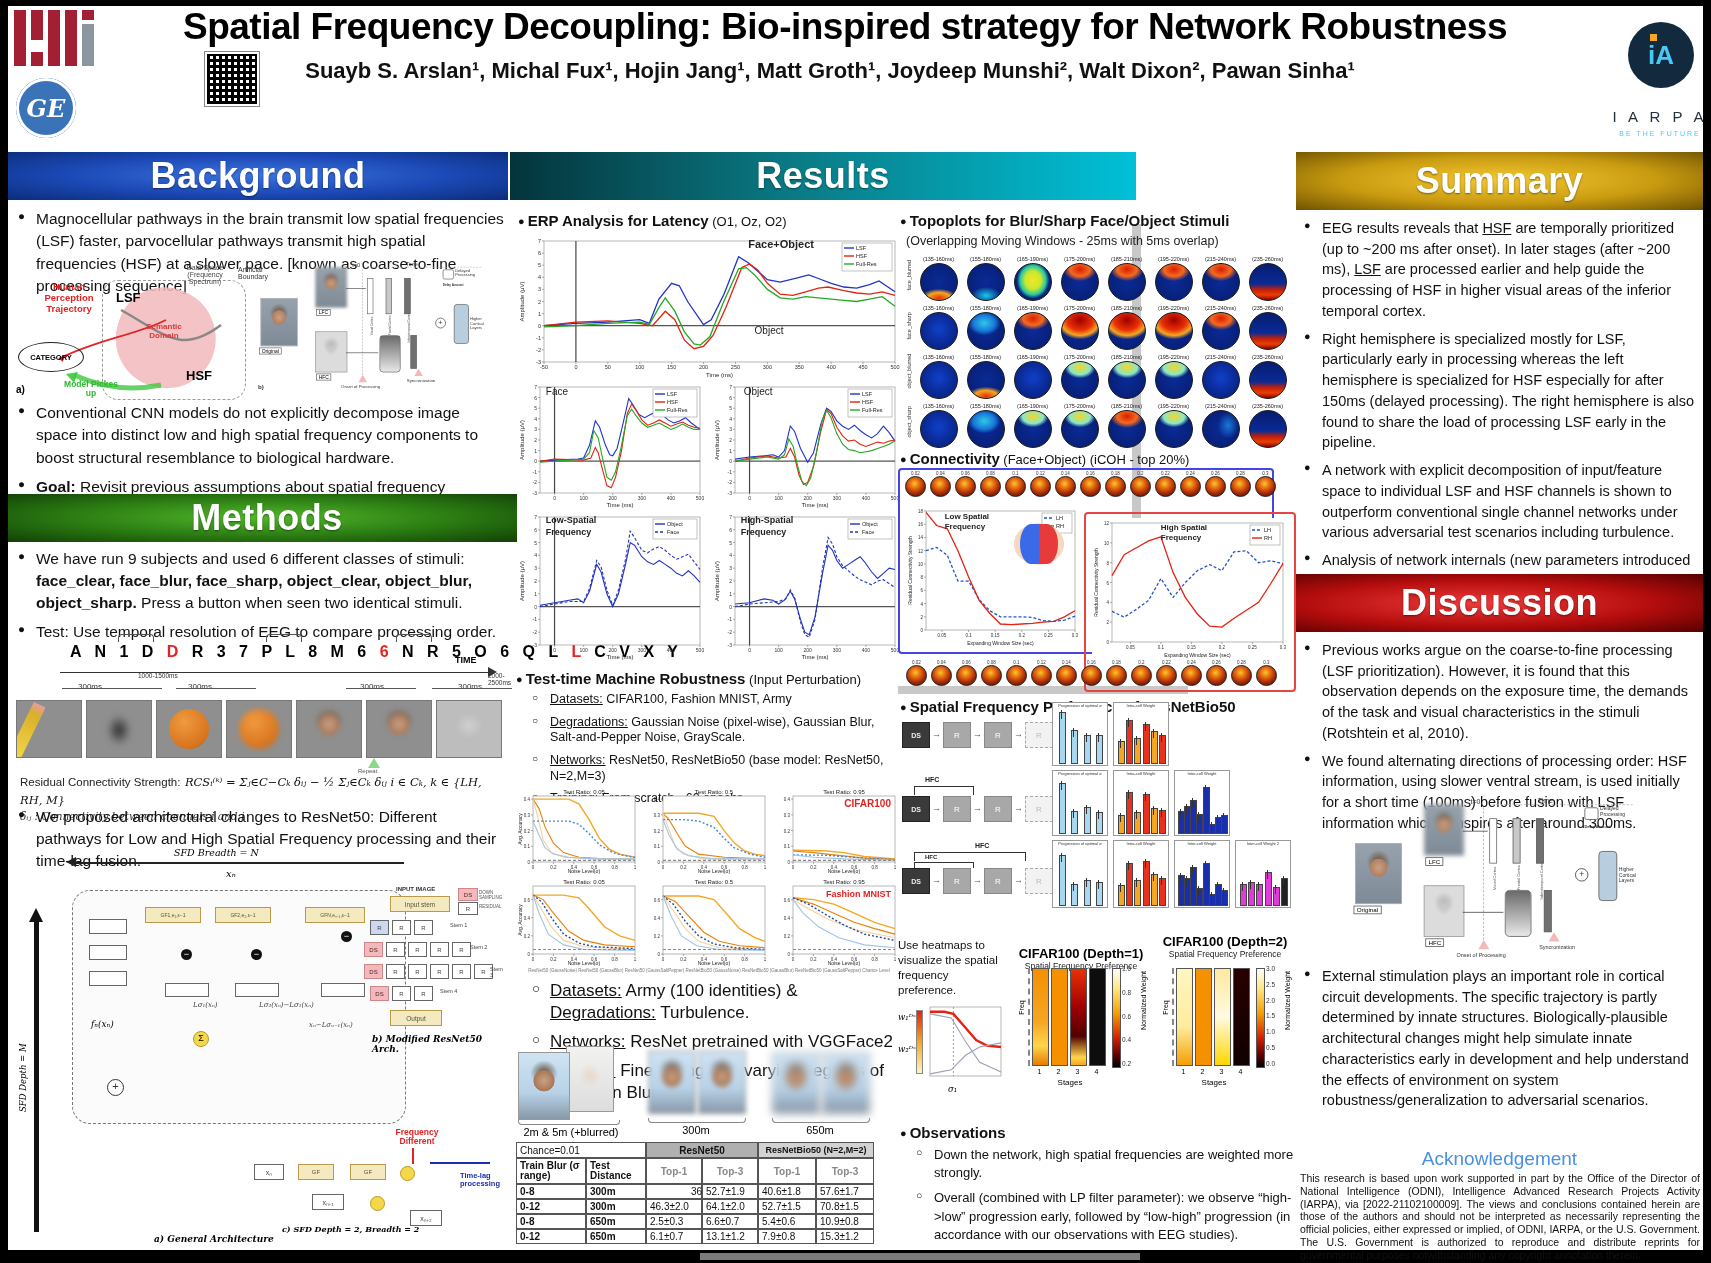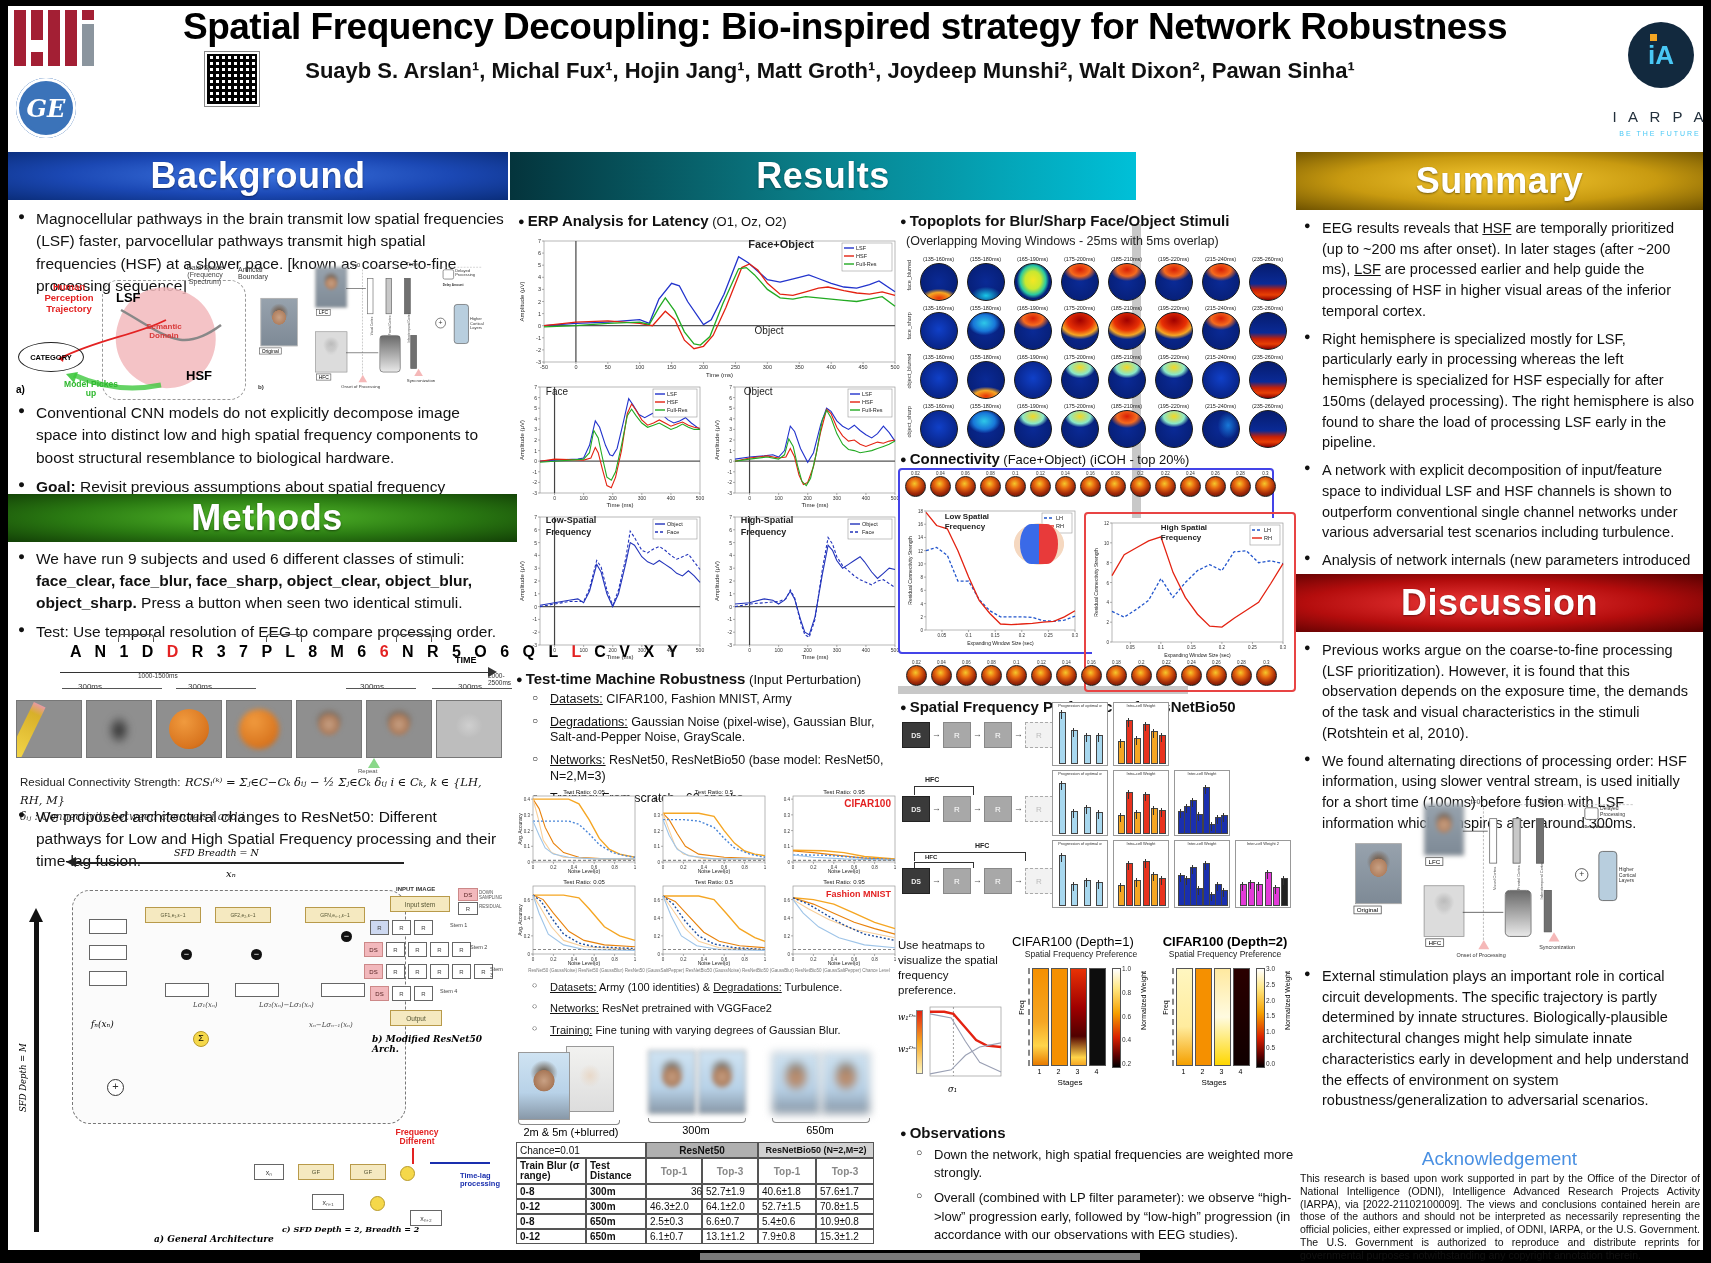--- a/index.html
+++ b/index.html
@@ -1208,21 +1208,21 @@
         <path d="M17.0 19.8 L37.4 26.1 L57.8 35.2 L78.2 44.3 L98.6 50.6 L119.0 56.1" fill="none" stroke="#e8820c" stroke-width="1.1"></path>
         <path d="M17.0 21.6 L32.3 30.7 L52.7 41.5 L78.2 51.5 L119.0 59.7" fill="none" stroke="#f8cf9a" stroke-width="1.1"></path>
         <path d="M17.0 19.8 L32.3 26.1 L47.6 35.2 L68.0 47.0 L88.4 56.1 L119.0 62.4" fill="none" stroke="#1f4e9e" stroke-width="1.4" stroke-dasharray="2,2"></path>
         <path d="M17.0 21.6 L27.2 35.2 L42.5 48.8 L62.9 59.7 L88.4 66.9 L119.0 69.7" fill="none" stroke="#9ec4e8" stroke-width="1.1"></path>
         <path d="M17.0 71.5 L119.0 71.5" fill="none" stroke="#888" stroke-width="1.1" stroke-dasharray="3,2"></path>
         <text x="68" y="6" font-size="6" text-anchor="middle" fill="#222">Test Ratio: 0.95</text>
         <text x="68" y="87" font-size="5" text-anchor="middle" fill="#222">Noise Level(σ)</text>
         <text x="115" y="19" font-size="9" text-anchor="end" font-weight="bold" fill="#e32222">Fashion MNIST</text>
       </svg></div>
   <div class="abs" style="left:516px;top:968px;width:386px;font-size:4.5px;color:#777;text-align:center;white-space:nowrap;overflow:hidden;">ResNet50 (GaussNoise)    ResNet50 (GaussBlur)    ResNet50 (GaussSaltPepper)    ResNetBio50 (GaussNoise)    ResNetBio50 (GaussBlur)    ResNetBio50 (GaussSaltPepper)    Chance Level</div>
-  <ul class="bullets sub-bullets abs" style="left:530px;top:980px;width:374px;font-size:11px;line-height:1.3;color:#111;">
+  <ul class="bullets sub-bullets abs" style="left:530px;top:980px;width:374px;font-size:17px;line-height:1.3;color:#111;">
     <li><span class="ulead">Datasets:</span><span> Army (100 identities) &amp; </span><span class="ulead">Degradations:</span><span> Turbulence.</span></li>
     <li><span class="ulead">Networks:</span><span> ResNet pretrained with VGGFace2</span></li>
     <li><span class="ulead">Training:</span><span> Fine tuning with varying degrees of Gaussian Blur.</span></li>
   </ul>
 
   <div class="abs" style="left:518px;top:1046px;width:110px;height:86px;">
     <div class="photo ph-light abs" style="left:48px;top:0;width:46px;height:64px;"></div>
     <div class="photo ph-army abs" style="left:0;top:6px;width:50px;height:66px;"></div>
     <div class="abs" style="left:0;top:74px;width:100px;border-bottom:1.5px solid #888;border-left:1.5px solid #888;border-right:1.5px solid #888;height:4px;border-radius:0 0 4px 4px;"></div>
     <div class="abs" style="left:-6px;top:80px;width:118px;text-align:center;font-size:11px;">2m &amp; 5m (+blurred)</div>
@@ -1578,21 +1578,21 @@
     <div class="abs" style="left:26px;top:2px;width:80px;height:78px;"><svg width="80" height="78">
           <rect x="6" y="3" width="71" height="69" fill="#fff" stroke="#999" stroke-width="0.7"></rect>
           <line x1="29.43" y1="3" x2="29.43" y2="72" stroke="#888" stroke-width="0.8" stroke-dasharray="2,2"></line>
           <path d="M6.0 7.8 L20.2 7.8 L29.4 9.9 L41.5 23.7 L52.1 36.1 L62.8 41.6 L77.0 43.0" fill="none" stroke="#e32211" stroke-width="2.4"></path>
           <path d="M6.0 9.9 L27.3 14.0 L41.5 37.5 L55.7 58.2 L77.0 67.9" fill="none" stroke="#9aa0b4" stroke-width="1.1"></path>
           <path d="M6.0 69.9 L27.3 65.8 L41.5 51.3 L55.7 43.0 L77.0 38.9" fill="none" stroke="#9aa0b4" stroke-width="1.1"></path>
         </svg></div>
     <div class="abs formula" style="left:50px;top:82px;font-size:8.5px;">σ₁</div>
   </div>
   <div class="abs" style="left:1012px;top:934px;width:138px;height:178px;">
-    <div style="font-size:13px;font-weight:normal;text-align:left;">CIFAR100 (Depth=1)</div>
+    <div style="font-size:13px;font-weight:bold;text-align:center;margin-top:12px;">CIFAR100 (Depth=1)</div>
     <div style="font-size:8.5px;text-align:center;color:#222;">Spatial Frequency Preference</div>
     <div class="abs" style="left:2px;top:70px;font-size:7px;transform:rotate(-90deg);">Freq</div>
     <div class="abs" style="left:16px;top:34px;width:76px;height:98px;display:flex;border-left:2px dashed #888;padding-left:2px;">
         <div class="hmcol hm-a1"></div>
         <div class="hmcol hm-a2"></div>
         <div class="hmcol hm-a3"></div>
         <div class="hmcol hm-a4"></div>
       </div>
     <div class="abs" style="left:18px;top:134px;width:76px;display:flex;justify-content:space-around;font-size:7px;">
         <div>1</div>

